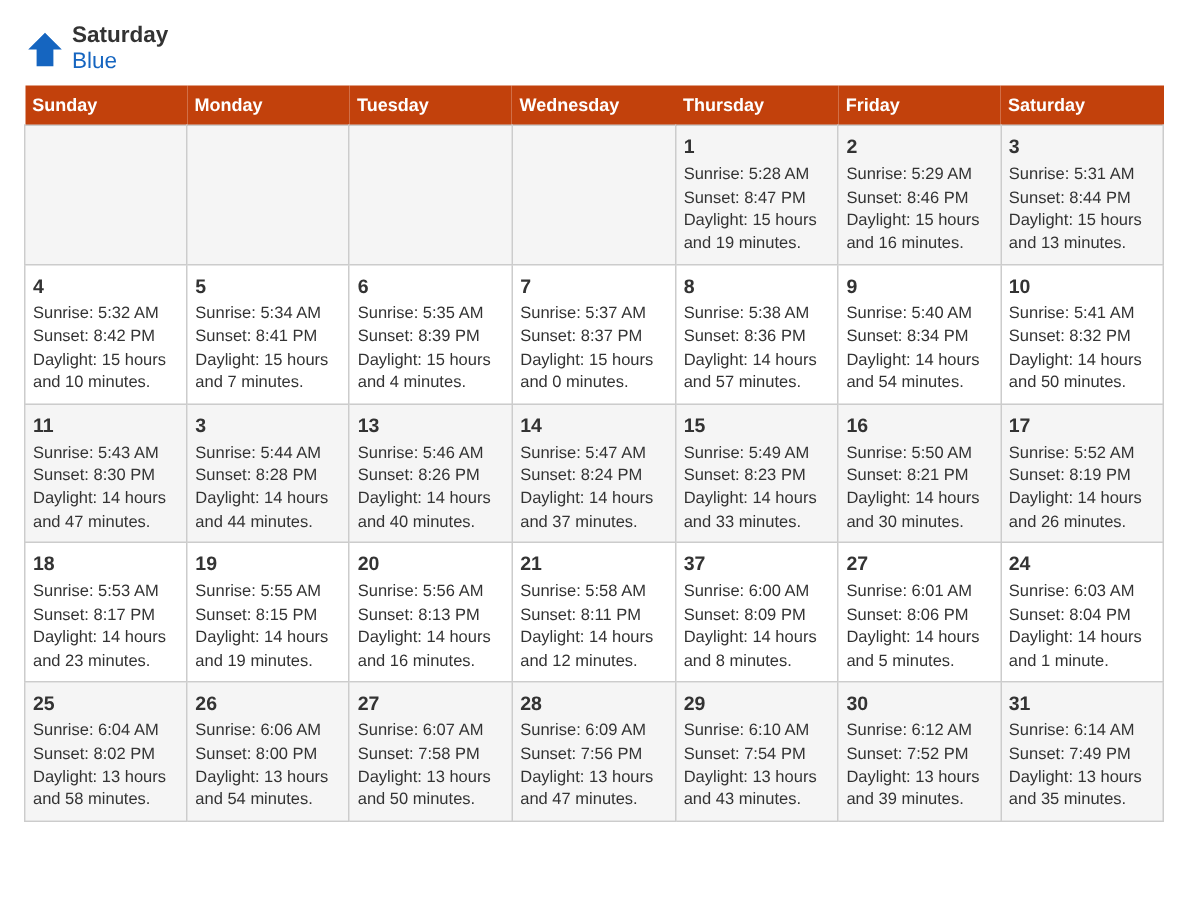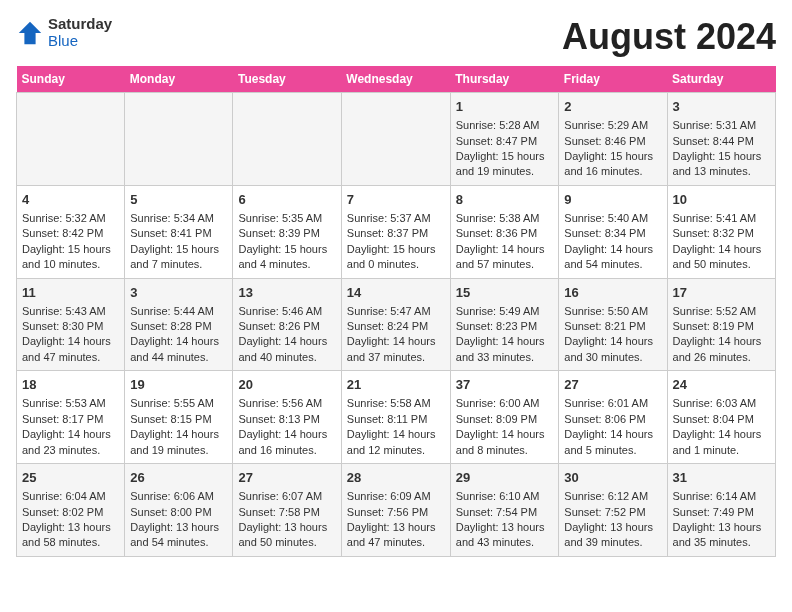--- a/index.html
+++ b/index.html
@@ -51,21 +51,21 @@
     .subtitle {
       font-size: 16px;
       color: #444;
     }
     table {
       width: 100%;
       border-collapse: collapse;
       font-size: 11px;
     }
     thead tr th {
-      background-color: #ec4899;
+      background-color: #c2410c;
       color: #fff;
       text-align: left;
       padding: 6px 5px;
       font-size: 12px;
       font-weight: bold;
     }
     tbody tr td {
       vertical-align: top;
       padding: 5px 5px;
       border: 1px solid #ccc;
@@ -97,21 +97,20 @@
   <div class="logo">
     <svg class="logo-icon" viewBox="0 0 40 40">
       <polygon points="20,4 36,20 28,20 28,36 12,36 12,20 4,20" fill="#1565c0"></polygon>
     </svg>
     <div class="logo-text">
       <span class="logo-general">Saturday</span>
       <span class="logo-blue">Blue</span>
     </div>
   </div>
   <div class="title-block">
-    <div class="main-title">August 2024</div>
   </div>
 </div>
 
 <table>
   <thead>
     <tr id="header-row">
     <th>Sunday</th>
         <th>Monday</th>
         <th>Tuesday</th>
         <th>Wednesday</th>

